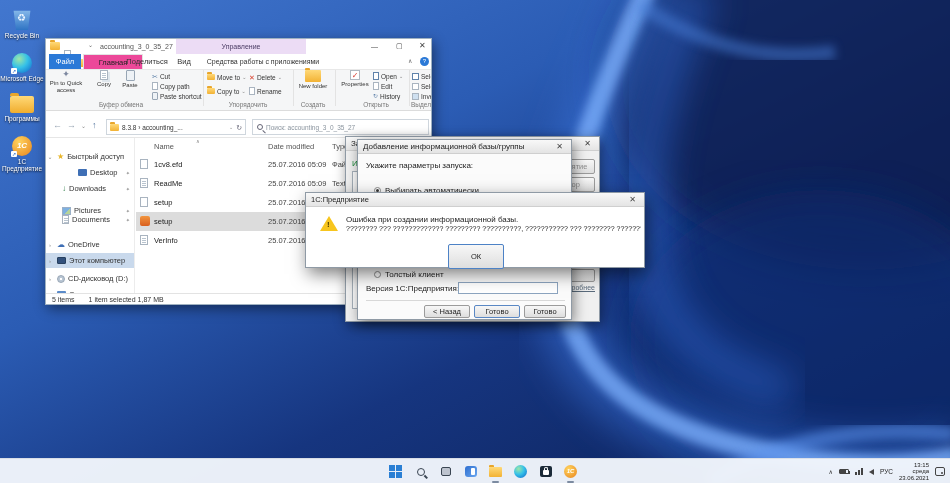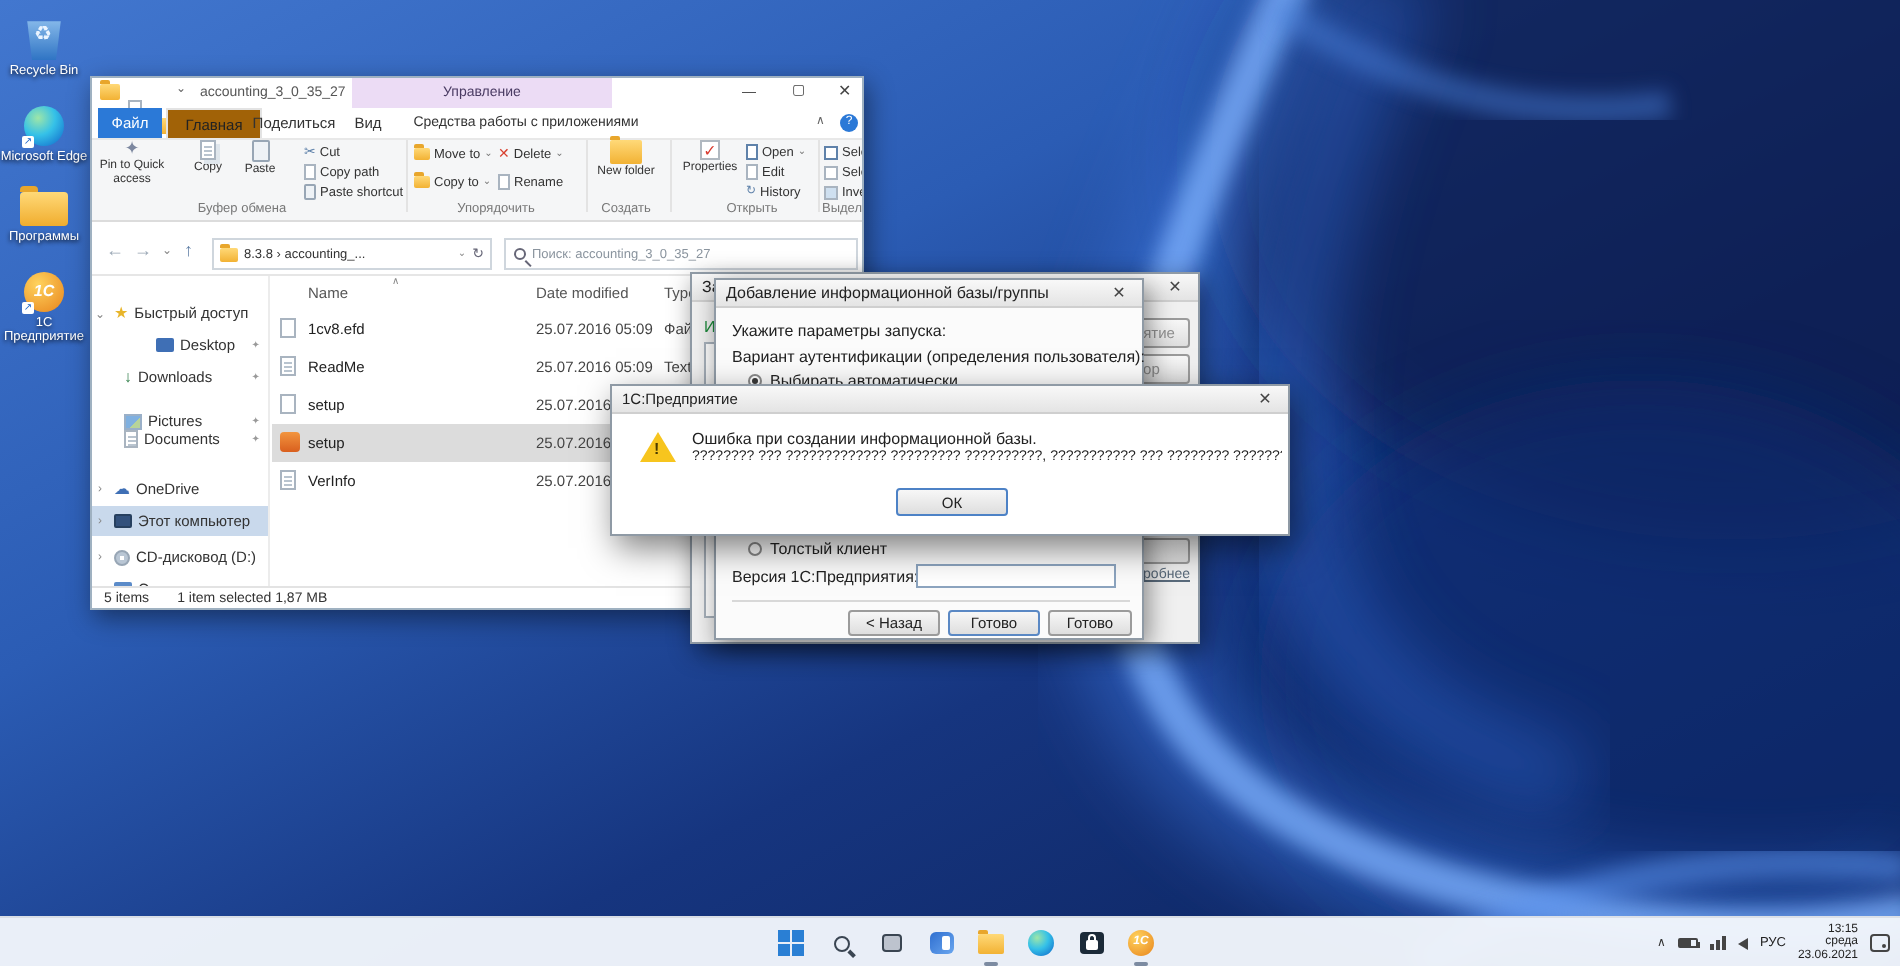--- a/index.html
+++ b/index.html
@@ -117,21 +117,21 @@
       <div class="fol a" style="left:29px;top:3px;width:10px;height:8px"></div>
       <span class="g a" style="left:42px;top:3px;font-size:6px;color:#666">⌄</span>
       <span class="a" style="left:54px;top:4px;font-size:7px;color:#555">accounting_3_0_35_27</span>
       <div class="a" style="left:130px;top:0;width:130px;height:15px;background:#ecdcf5;color:#4a3b63;font-size:7px;display:flex;align-items:center;justify-content:center">Управление</div>
       <span class="g a" style="left:325px;top:4px;font-size:7px;color:#444">—</span>
       <span class="g a" style="left:350px;top:3px;font-size:7px;color:#444">▢</span>
       <span class="g a" style="left:373px;top:3px;font-size:8px;color:#444">✕</span>
     </div>
 
     <div class="tab" style="left:3px;width:32px;background:#2b79d7;color:#fff">Файл</div>
-    <div class="tab" style="left:37px;width:48px;background:#a16207;border:1px solid #e3e3e3;border-bottom:none;color:#222">Главная</div>
+    <div class="tab" style="left:37px;width:60px;background:#ec4899;border:1px solid #e3e3e3;border-bottom:none;color:#222">Главная</div>
     <div class="tab" style="left:79px;width:44px">Поделиться</div>
     <div class="tab" style="left:125px;width:26px">Вид</div>
     <div class="tab" style="left:153px;width:128px;font-size:7px">Средства работы с приложениями</div>
     <span class="g a" style="left:362px;top:19px;font-size:6px;color:#666">∧</span>
     <div class="a" style="left:374px;top:18px;width:9px;height:9px;border-radius:50%;background:#2b79d7;color:#fff;font-size:6px;text-align:center;line-height:9px"><span>?</span></div>
 
     <div class="a" style="left:0;top:30px;width:385px;height:42px;background:#f5f6f7;border-top:1px solid #e8e8e8;border-bottom:1px solid #dcdcdc"></div>
     <div class="bb" style="left:2px">
       <span class="g" style="font-size:9px;color:#7d8setting8;color:#7d88a0">✦</span>
       <span>Pin to Quick access</span>
@@ -346,21 +346,20 @@
     <div class="btn" style="left:176px;top:132px;width:73px;height:13px"></div>
     <span class="a" style="left:176px;top:147px;width:73px;text-align:right;font-size:7px;color:#5a6b7c;text-decoration:underline">Подробнее</span>
   </div>
 
   <div class="window dlg" style="left:357px;top:139px;width:215px;height:181px;z-index:30">
     <div class="dlg-title">
       <span style="white-space:nowrap;overflow:hidden">Добавление информационной базы/группы</span>
       <span class="dlg-x">✕</span>
     </div>
     <span class="a t8" style="left:8px;top:21px;color:#222">Укажите параметры запуска:</span>
-    <span class="a t8" style="left:8px;top:34px;color:#222;white-space:nowrap">Вариант аутентификации (определения пользователя):</span>
     <div class="a" style="left:16px;top:46px;display:flex;align-items:center;gap:4px">
       <span class="radio on"></span>
         <span class="t8" style="color:#222">Выбирать автоматически</span>
     </div>
     <div class="a" style="left:16px;top:58px;display:flex;align-items:center;gap:4px">
       <span class="radio"></span>
         <span class="t8" style="color:#222">Запрашивать имя и пароль</span>
     </div>
     <div class="a" style="left:16px;top:130px;display:flex;align-items:center;gap:4px">
       <span class="radio"></span>
@@ -384,21 +383,21 @@
     <div class="dlg-title">
       <span style="font-size:7.5px">1С:Предприятие</span>
       <span class="dlg-x">✕</span>
     </div>
     <div class="a" style="left:14px;top:23px">
       <div class="tri"></div>
       <span class="g" style="position:absolute;left:7px;top:5px;font-size:8px;font-weight:bold;color:#4a3b00">!</span>
     </div>
     <span class="a t8" style="left:40px;top:22px;color:#222">Ошибка при создании информационной базы.</span>
     <span class="a" style="left:40px;top:32px;width:295px;font-size:7px;color:#222;white-space:nowrap;overflow:hidden">???????? ??? ????????????? ????????? ??????????, ??????????? ??? ???????? ?????????????? ????</span>
-    <div class="btn" style="left:142px;top:51px;width:56px;height:14px;border-color:#4d82c6">
+    <div class="btn" style="left:142px;top:51px;width:56px;height:25px;border-color:#4d82c6">
         <span>ОК</span>
       </div>
   </div>
 
   <div id="taskbar">
     <div class="a" style="left:386px;top:3px;display:flex;gap:6px">
       <div class="tbi">
         <div style="display:grid;grid-template-columns:6px 6px;grid-gap:1px">
           <span style="width:6px;height:6px;background:#2a7fd4"></span>
             <span style="width:6px;height:6px;background:#2a7fd4"></span>

